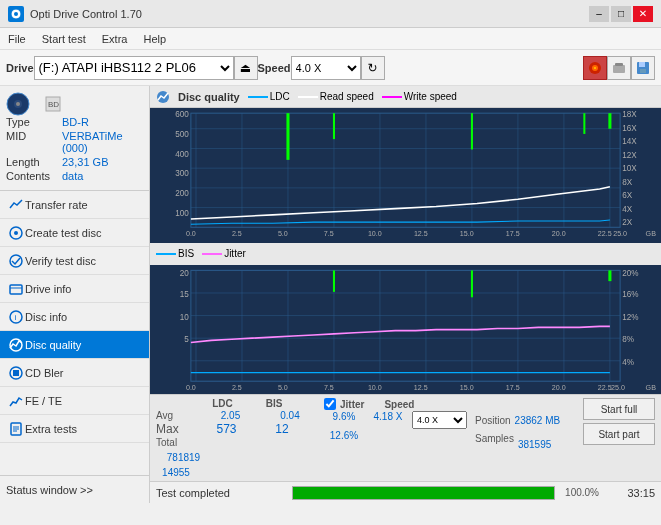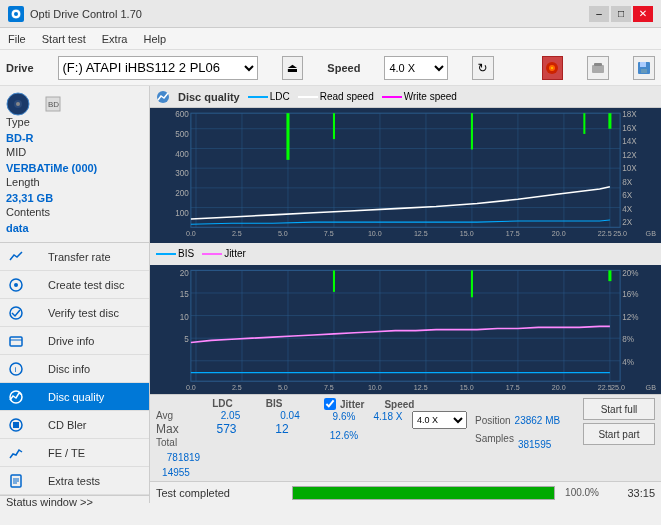--- a/index.html
+++ b/index.html
@@ -12,47 +12,47 @@
     .title-text { font-size: 11px; color: #333; }
     .title-controls { display: flex; gap: 2px; }
     .title-btn { width: 20px; height: 16px; background: #ccc; border: none; cursor: pointer; display: flex; align-items: center; justify-content: center; font-size: 10px; }
     .title-btn.close { background: #e81123; color: white; }
     
     
     .menu-bar { background: #f5f5f5; height: 22px; display: flex; align-items: center; border-bottom: 1px solid #ddd; }
     .menu-item { padding: 2px 8px; cursor: pointer; color: #333; font-size: 11px; }
     
     
-    .toolbar { background: #f5f5f5; height: 36px; display: flex; align-items: center; padding: 0 6px; gap: 24px; border-bottom: 1px solid #ddd; }
+    .toolbar { background: #f5f5f5; height: 36px; display: flex; align-items: center; padding: 0 6px; gap: 0; border-bottom: 1px solid #ddd; }
     .toolbar-label { font-size: 11px; color: #333; font-weight: bold; }
     .drive-select { height: 24px; min-width: 200px; font-size: 13px; border: 1px solid #aaa; background: white; }
     .toolbar-icon-btn { width: 24px; height: 24px; border: 1px solid #aaa; background: #f0f0f0; cursor: pointer; display: flex; align-items: center; justify-content: center; font-size: 12px; }
     .speed-select { height: 24px; width: 70px; font-size: 11px; border: 1px solid #aaa; background: white; }
     .toolbar-spacer { flex: 1; }
     
     
     .main-container { display: flex; height: calc(525px - 28px - 22px - 36px - 22px); }
     
     
     .sidebar { width: 159px; background: #f0f0f0; border-right: 1px solid #ccc; display: flex; flex-direction: column; }
     
     
     .disc-panel { padding: 6px; border-bottom: 1px solid #ccc; }
     .disc-header { display: flex; align-items: center; gap: 15px; margin-bottom: 0; }
     .disc-icon { width: 24px; height: 24px; display: flex; align-items: center; justify-content: center; }
-    .disc-info-row { display: flex; gap: 4px; margin-bottom: 2px; font-size: 11px; flex-direction: column; }
+    .disc-info-row { display: flex; gap: 4px; margin-bottom: 2px; font-size: 11px; }
     .disc-info-label { color: #333; min-width: 52px; }
-    .disc-info-value { color: #0066cc; font-weight: bold; }
+    .disc-info-value { color: #0066cc; font-weight: normal; }
     .disc-label-row { display: flex; align-items: center; gap: 4px; margin-top: 2px; }
     .disc-label-input { height: 18px; width: 90px; border: 1px solid #aaa; background: white; font-size: 10px; }
     .disc-label-btn { width: 18px; height: 18px; border: 1px solid #aaa; background: #f0f0f0; cursor: pointer; display: flex; align-items: center; justify-content: center; }
     
     
     .nav-items { flex: 1; }
-    .nav-item { height: 28px; display: flex; align-items: center; gap: 24px; padding: 0 8px; cursor: pointer; font-size: 11px; color: #333; border-bottom: 1px solid #ddd; }
+    .nav-item { height: 28px; display: flex; align-items: center; gap: 1px; padding: 0 8px; cursor: pointer; font-size: 11px; color: #333; border-bottom: 1px solid #ddd; }
     .nav-item.active { background: #0078d7; color: white; }
     .nav-item-icon { width: 16px; height: 16px; display: flex; align-items: center; justify-content: center; font-size: 12px; }
     
     
     .status-window { height: 28px; display: flex; align-items: center; padding: 0 6px; border-top: 1px solid #ccc; cursor: pointer; font-size: 11px; color: #333; }
     
     
     .content-area { flex: 1; display: flex; flex-direction: column; background: #1a2a3a; }
     
     

